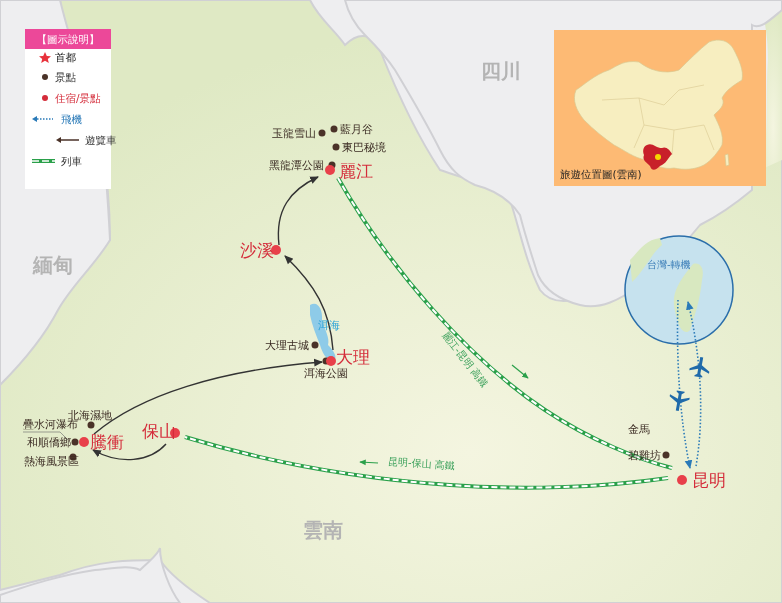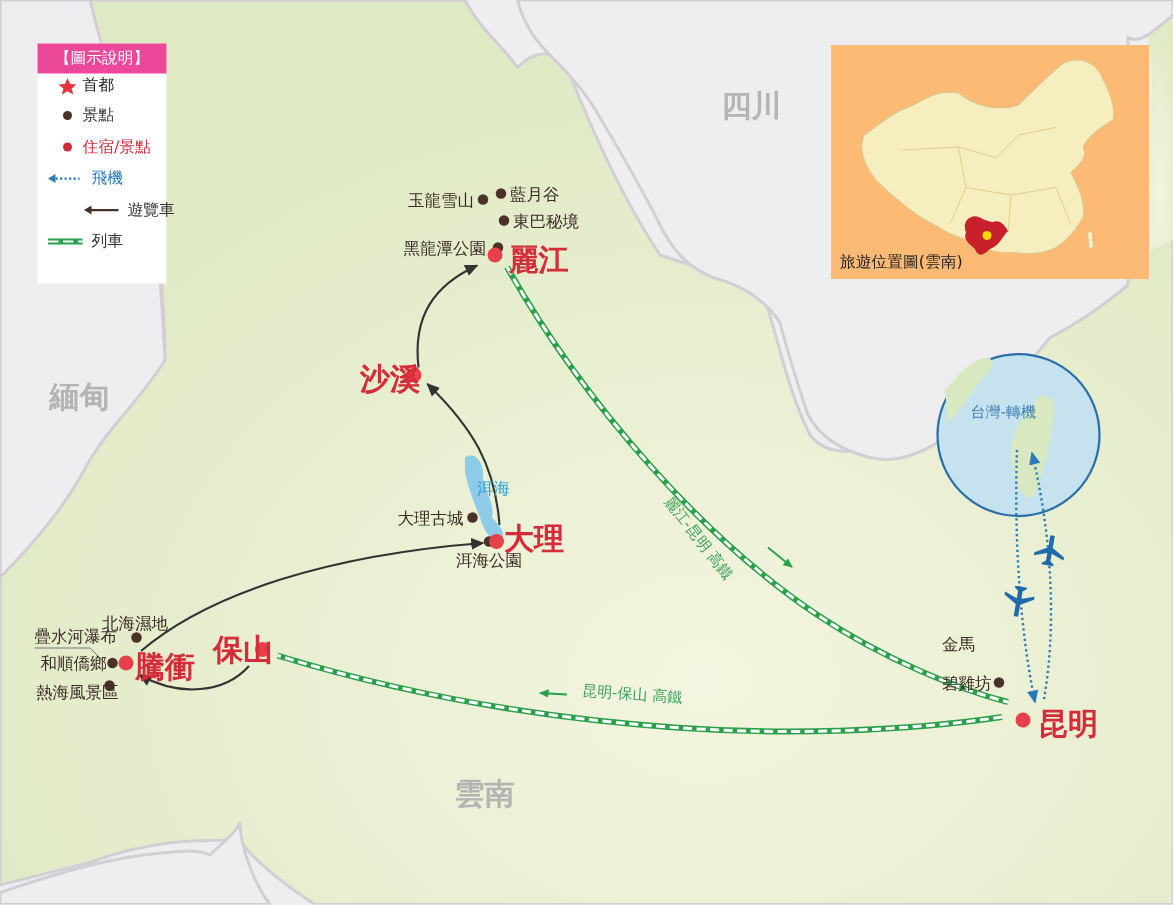--- a/index.html
+++ b/index.html
@@ -1,20 +1,20 @@
 <!DOCTYPE html>
 <html><head>
 <meta charset="utf-8">
 <style>
   html, body { margin:0; padding:0; }
   body { width:782px; height:603px; position:relative; overflow:hidden; background:#eeeef0; font-family:"DejaVu Sans", sans-serif; }
   #map { position:absolute; left:0; top:0; width:782px; height:603px; }
   .lbl { position:absolute; white-space:nowrap; line-height:1; }
   .spot { font-size:11px; color:#3a2a22; }
-  .stay { font-size:20px; color:#d42c3a;font-weight:bold; }
+  .stay { font-size:17px; color:#d42c3a; }
   .region { font-size:20px; color:#b4b4b4; font-family:Liberation Sans, sans-serif; font-weight:bold; }
   .rail-lbl { font-size:10px; color:#3aa05a; }
   .lake-lbl { font-size:11px; color:#2aa2d8; }
   .tw-lbl { font-size:10px; color:#3d7fb8; }
   
   #legend { position:absolute; left:25px; top:29px; width:86px; height:160px; background:#ffffff; }
   #legend .hdr { height:20px; background:#ec4899; color:#fff; font-size:10.5px; text-align:center; line-height:20px; }
   #legend .row { position:absolute; left:0; width:91px; height:16px; font-size:10.5px; line-height:16px; }
   #legend .row .sym { position:absolute; left:12px; top:0; width:20px; height:16px; }
   #legend .row .txt { position:absolute; left:30px; top:0; }
@@ -140,21 +140,21 @@
 <div class="lbl spot" style="left:304px;top:368px;">洱海公園</div>
 <div class="lbl spot" style="left:68px;top:410px;">北海濕地</div>
 <div class="lbl spot" style="left:23px;top:419px;">疊水河瀑布</div>
 <div class="lbl spot" style="left:27px;top:437px;">和順僑鄉</div>
 <div class="lbl spot" style="left:24px;top:456px;">熱海風景區</div>
 <div class="lbl spot" style="left:628px;top:424px;">金馬</div>
 <div class="lbl spot" style="left:628px;top:450px;">碧雞坊</div>
 
 <div class="lbl rail-lbl" style="left:448px;top:330px;transform:rotate(52deg);transform-origin:left top;">麗江-昆明 高鐵</div>
 <div class="lbl rail-lbl" style="left:388px;top:459px;transform:rotate(4deg);">昆明-保山 高鐵</div>
-<div class="lbl tw-lbl" style="left:647px;top:271px;">台灣-轉機</div>
+<div class="lbl tw-lbl" style="left:647px;top:260px;">台灣-轉機</div>
 
 <div id="legend">
   <div class="hdr">【圖示說明】</div>
   <div class="row" style="top:20px;">
     <span class="sym"><svg width="20" height="16">
           <polygon points="8,3 9.8,7 14,7.3 10.8,10 11.8,14 8,11.8 4.2,14 5.2,10 2,7.3 6.2,7" fill="#e8323c"></polygon>
         </svg></span>
     <span class="txt" style="color:#222;">首都</span>
   </div>
   <div class="row" style="top:40px;">

